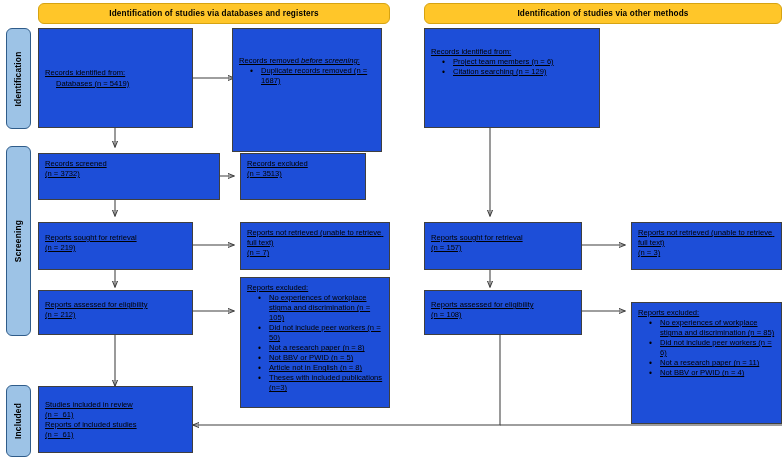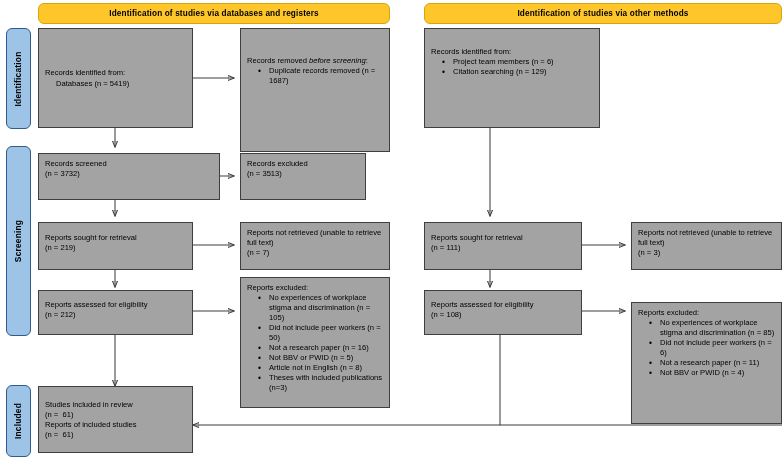--- a/index.html
+++ b/index.html
@@ -58,28 +58,29 @@
     white-space: nowrap;
     font-size: 8.4px;
     font-weight: bold;
     letter-spacing: 0.2px;
     color: #000;
   }
 
   
   .node {
     position: absolute;
-    background: #a3a3a3;
+    background: #1d4ed8;
     border: 1.1px solid #3f3f3f;
     box-sizing: border-box;
     padding: 5px 6px 4px 6px;
     font-size: 7.6px;
     line-height: 1.32;
     color: #000;
     overflow: hidden;
+    text-decoration: underline;
   }
   .node.vcenter {
     display: flex;
     flex-direction: column;
     justify-content: center;
   }
   .node .line { white-space: pre-wrap; }
   .node .indent { padding-left: 11px; }
   .node em { font-style: italic; }
 
@@ -171,21 +172,21 @@
 
   <div class="stage-tab" style="left:6px; top:385px; width:25px; height:72px;">
     <span>Included</span>
   </div>
 
   <div class="node vcenter" style="left:38px; top:28px; width:155px; height:100px;">
     <div class="line">Records identified from:</div>
     <div class="line indent">Databases (n = 5419)</div>
   </div>
 
-  <div class="node" style="left:240px; top:28px; width:150px; height:124px; padding-top:27px;">
+  <div class="node" style="left:232px; top:28px; width:150px; height:124px; padding-top:27px;">
     <div class="line"><span>Records removed </span><em>before screening</em><span>:</span></div>
     <ul class="bullets">
       <li>Duplicate records removed (n = 1687)</li>
     </ul>
   </div>
 
   <div class="node" style="left:38px; top:153px; width:182px; height:47px;">
     <div class="line">Records screened</div>
     <div class="line">(n = 3732)</div>
   </div>
@@ -208,21 +209,21 @@
   <div class="node" style="left:38px; top:290px; width:155px; height:45px; padding-top:9px;">
     <div class="line">Reports assessed for eligibility</div>
     <div class="line">(n = 212)</div>
   </div>
 
   <div class="node" style="left:240px; top:277px; width:150px; height:131px;">
     <div class="line">Reports excluded:</div>
     <ul class="bullets">
       <li>No experiences of workplace stigma and discrimination (n = 105)</li>
       <li>Did not include peer workers (n = 50)</li>
-      <li>Not a research paper (n = 16)</li>
+      <li>Not a research paper (n = 8)</li>
       <li>Not BBV or PWID (n = 5)</li>
       <li>Article not in English (n = 8)</li>
       <li>Theses with included publications (n=3)</li>
     </ul>
   </div>
 
   <div class="node" style="left:38px; top:386px; width:155px; height:67px; padding-top:13px;">
     <div class="line">Studies included in review</div>
     <div class="line">(n =  61)</div>
     <div class="line">Reports of included studies</div>
@@ -232,21 +233,21 @@
   <div class="node" style="left:424px; top:28px; width:176px; height:100px; padding-top:18px;">
     <div class="line">Records identified from:</div>
     <ul class="bullets">
       <li>Project team members (n = 6)</li>
       <li>Citation searching (n = 129)</li>
     </ul>
   </div>
 
   <div class="node" style="left:424px; top:222px; width:158px; height:48px; padding-top:10px;">
     <div class="line">Reports sought for retrieval</div>
-    <div class="line">(n = 111)</div>
+    <div class="line">(n = 157)</div>
   </div>
 
   <div class="node" style="left:631px; top:222px; width:151px; height:48px;">
     <div class="line">Reports not retrieved (unable to retrieve full text)</div>
     <div class="line">(n = 3)</div>
   </div>
 
   <div class="node" style="left:424px; top:290px; width:158px; height:45px; padding-top:9px;">
     <div class="line">Reports assessed for eligibility</div>
     <div class="line">(n = 108)</div>

